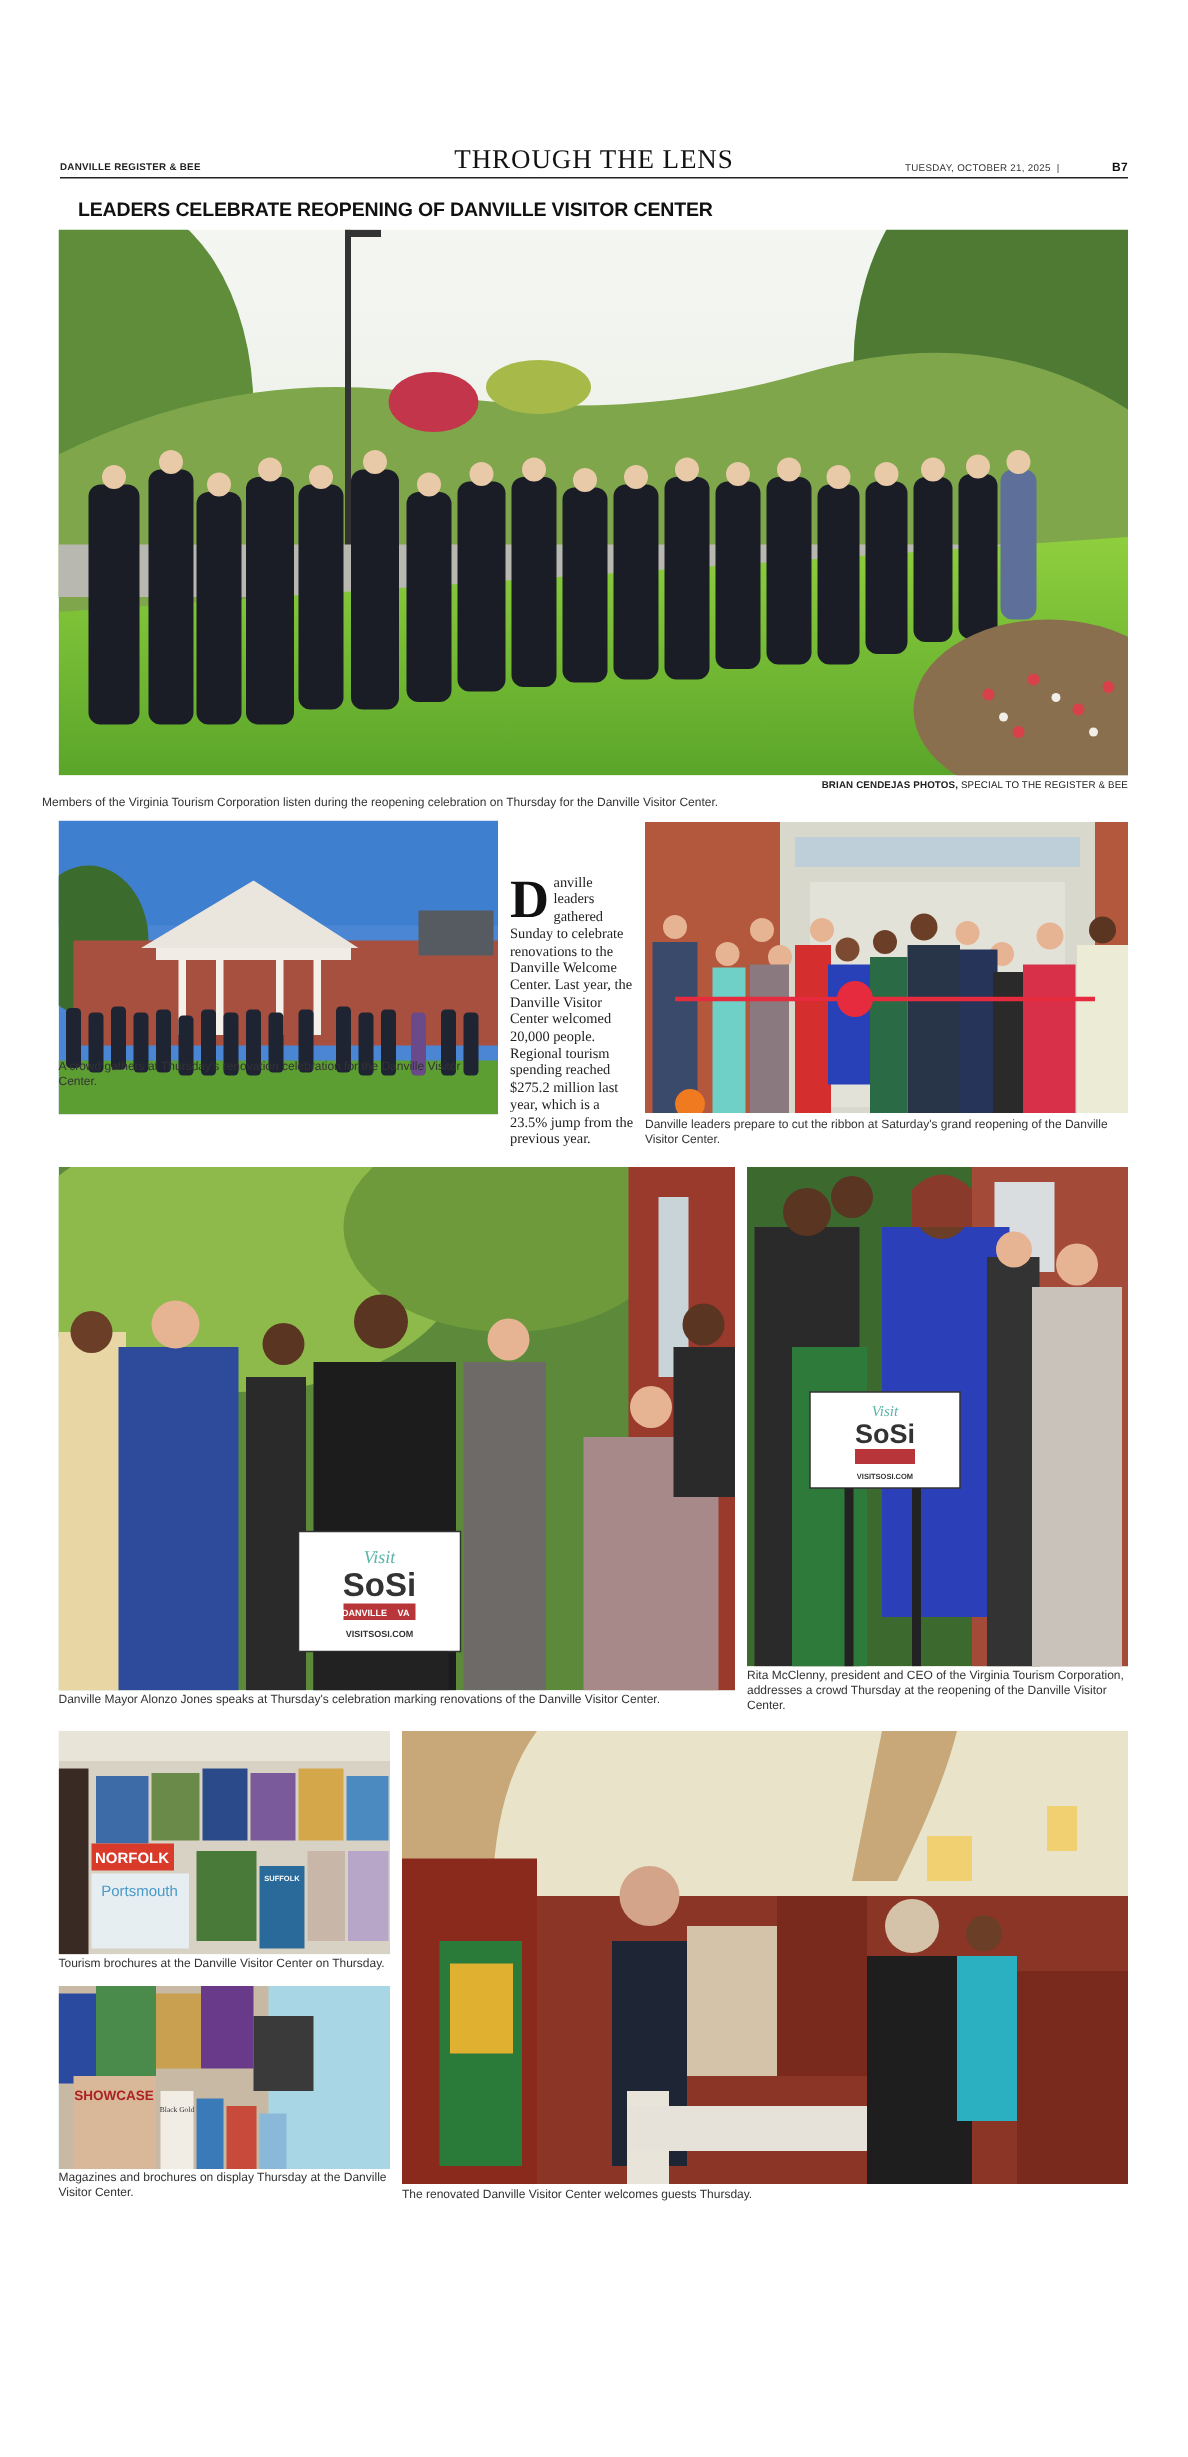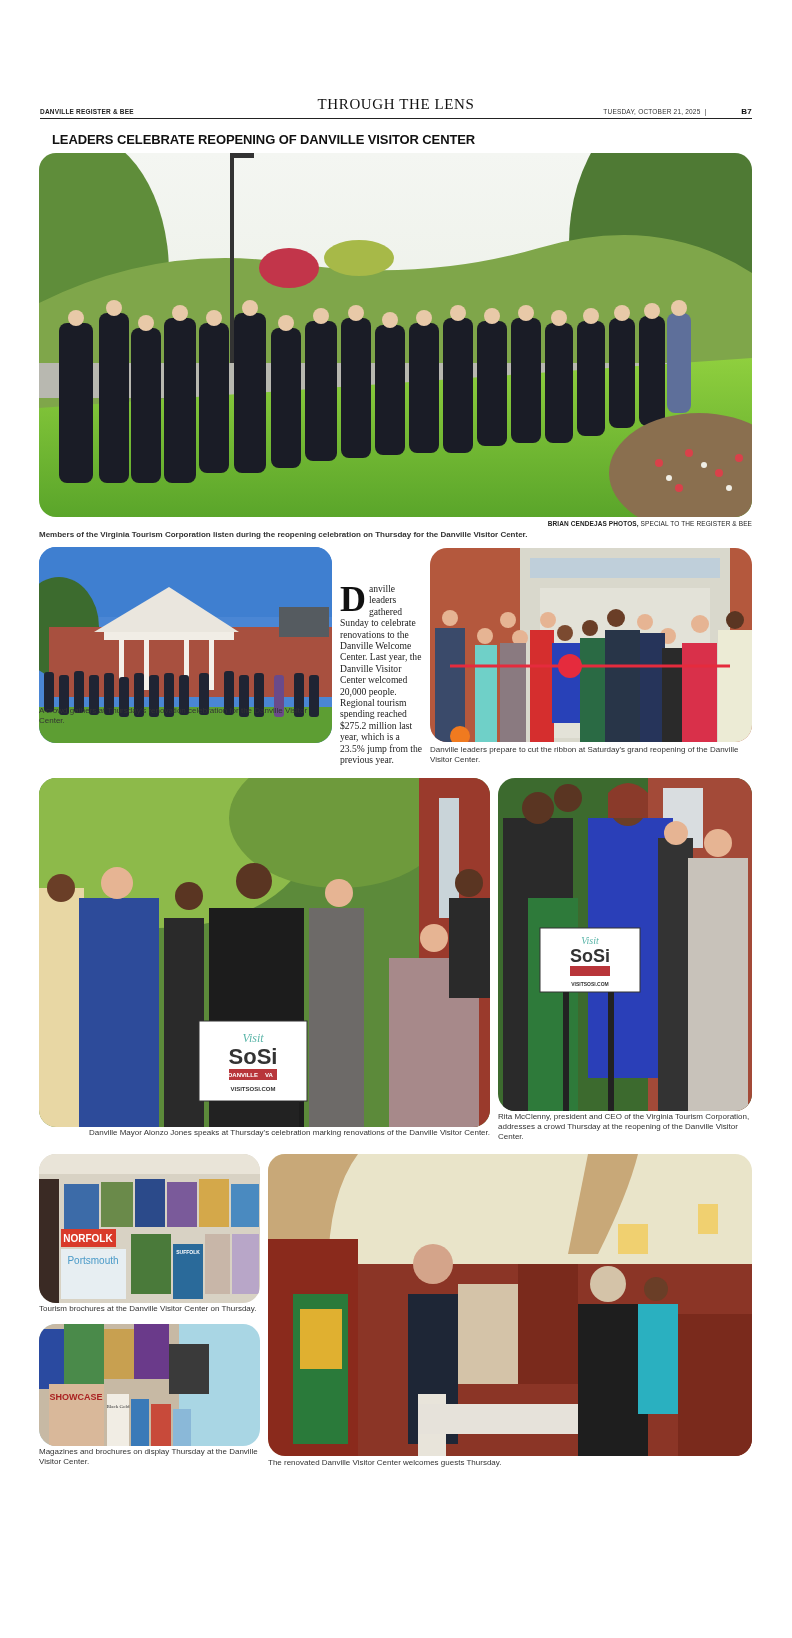--- a/index.html
+++ b/index.html
@@ -3,30 +3,30 @@
 <meta charset="utf-8">
 <style>
   html, body { margin: 0; padding: 0; background: #ffffff; }
   body { width: 792px; height: 1638px; position: relative; overflow: hidden;
          font-family: "Liberation Sans", sans-serif; color: #222; }
   .abs { position: absolute; }
 
   
   .hdr-left { left: 40px; top: 108px; font-size: 6.5px; font-weight: bold; letter-spacing: 0.2px; color: #222; }
   .hdr-center { left: 0; width: 792px; top: 96px; text-align: center;
-                font-family: "Liberation Serif", serif; font-size: 15px; letter-spacing: 0.6px; color: #111; }
+                font-family: "Liberation Serif", serif; font-size: 18px; letter-spacing: 0.6px; color: #111; }
   .hdr-right { right: 40px; top: 107px; font-size: 6.5px; color: #333; letter-spacing: 0.2px; }
   .hdr-right .sep { margin: 0 4px; }
   .hdr-right .page { font-weight: bold; font-size: 8px; color: #111; padding-left: 31px; }
   .rule { left: 40px; width: 712px; top: 118px; height: 1px; background: #222; }
 
   .headline { left: 40px; top: 132px; font-size: 13px; font-weight: bold; color: #111; letter-spacing: -0.1px; padding-left: 12px; }
 
   
-  .photo { overflow: hidden; border-radius: 17px; }
+  .photo { overflow: hidden; }
   .photo svg { display: block; width: 100%; height: 100%; }
 
   .cap { font-size: 8px; line-height: 10px; color: #333; font-family: "Liberation Sans", sans-serif; }
   .credit { font-size: 6.5px; font-weight: bold; color: #222; text-align: right; letter-spacing: 0.1px; }
   .credit .light { font-weight: normal; }
 
   .story { font-family: "Liberation Serif", serif; font-size: 9.6px; line-height: 11.4px; color: #222; }
   .dropcap { float: left; font-family: "Liberation Serif", serif; font-size: 36px; line-height: 30px;
              font-weight: bold; margin: 1px 3px 0 0; color: #111; }
 </style>
@@ -117,21 +117,21 @@
     <g fill="#f0eee6">
         <circle cx="630" cy="325" r="3"></circle>
         <circle cx="665" cy="312" r="3"></circle>
         <circle cx="690" cy="335" r="3"></circle>
       </g>
   </svg>
 </div>
 <div class="abs credit" style="left:39px; width:713px; top:520px;">
   <span>BRIAN CENDEJAS PHOTOS,</span><span class="light"> SPECIAL TO THE REGISTER &amp; BEE</span>
 </div>
-<div class="abs cap" style="left:39px; top:530px; width:713px;font-weight:bold;">Members of the Virginia Tourism Corporation listen during the reopening celebration on Thursday for the Danville Visitor Center.</div>
+<div class="abs cap" style="left:28px; top:530px; width:713px;">Members of the Virginia Tourism Corporation listen during the reopening celebration on Thursday for the Danville Visitor Center.</div>
 
 <div class="abs photo" style="left:39px; top:547px; width:293px; height:196px;">
   <svg viewBox="0 0 293 196" preserveAspectRatio="none">
     <rect width="293" height="196" fill="#4a86d4"></rect>
     <rect y="0" width="293" height="70" fill="#3f7fd0"></rect>
     <ellipse cx="20" cy="80" rx="40" ry="50" fill="#3c6b2e"></ellipse>
     <rect x="10" y="80" width="283" height="70" fill="#a8503f"></rect>
     <polygon points="55,85 130,40 200,85" fill="#eae6de"></polygon>
     <rect x="65" y="85" width="130" height="8" fill="#f1ede6"></rect>
     <g fill="#f4f1ea">
@@ -231,21 +231,21 @@
     <rect x="160" y="243" width="108" height="80" fill="#ffffff" stroke="#333" stroke-width="1"></rect>
     <text x="214" y="264" text-anchor="middle" font-family="Liberation Serif, serif" font-style="italic" font-size="12" fill="#5ab5a8">Visit</text>
     <text x="214" y="286" text-anchor="middle" font-family="Liberation Sans, sans-serif" font-weight="bold" font-size="22" fill="#333">SoSi</text>
     <rect x="190" y="291" width="48" height="11" fill="#b8353a"></rect>
     <text x="204" y="299" text-anchor="middle" font-family="Liberation Sans, sans-serif" font-weight="bold" font-size="6" fill="#fff">DANVILLE</text>
     <text x="230" y="299" text-anchor="middle" font-family="Liberation Sans, sans-serif" font-weight="bold" font-size="6" fill="#fff">VA</text>
     <text x="214" y="313" text-anchor="middle" font-family="Liberation Sans, sans-serif" font-weight="bold" font-size="6" fill="#333">VISITSOSI.COM</text>
     <rect x="170" y="323" width="90" height="26" fill="#222"></rect>
   </svg>
 </div>
-<div class="abs cap" style="left:39px; top:1128px; width:451px;text-align:right;">Danville Mayor Alonzo Jones speaks at Thursday's celebration marking renovations of the Danville Visitor Center.</div>
+<div class="abs cap" style="left:39px; top:1128px; width:451px;">Danville Mayor Alonzo Jones speaks at Thursday's celebration marking renovations of the Danville Visitor Center.</div>
 
 <div class="abs photo" style="left:498px; top:778px; width:254px; height:333px;">
   <svg viewBox="0 0 254 333" preserveAspectRatio="none">
     <rect width="254" height="333" fill="#3c6a2e"></rect>
     <rect x="150" y="0" width="104" height="333" fill="#a34a38"></rect>
     <rect x="165" y="10" width="40" height="60" fill="#d9dde0"></rect>
     <rect x="5" y="40" width="70" height="293" fill="#2a2a2a"></rect>
     <circle cx="40" cy="30" r="16" fill="#5a3522"></circle>
     <circle cx="70" cy="20" r="14" fill="#5a3522"></circle>
     <rect x="30" y="120" width="50" height="213" fill="#2e7a3a"></rect>

